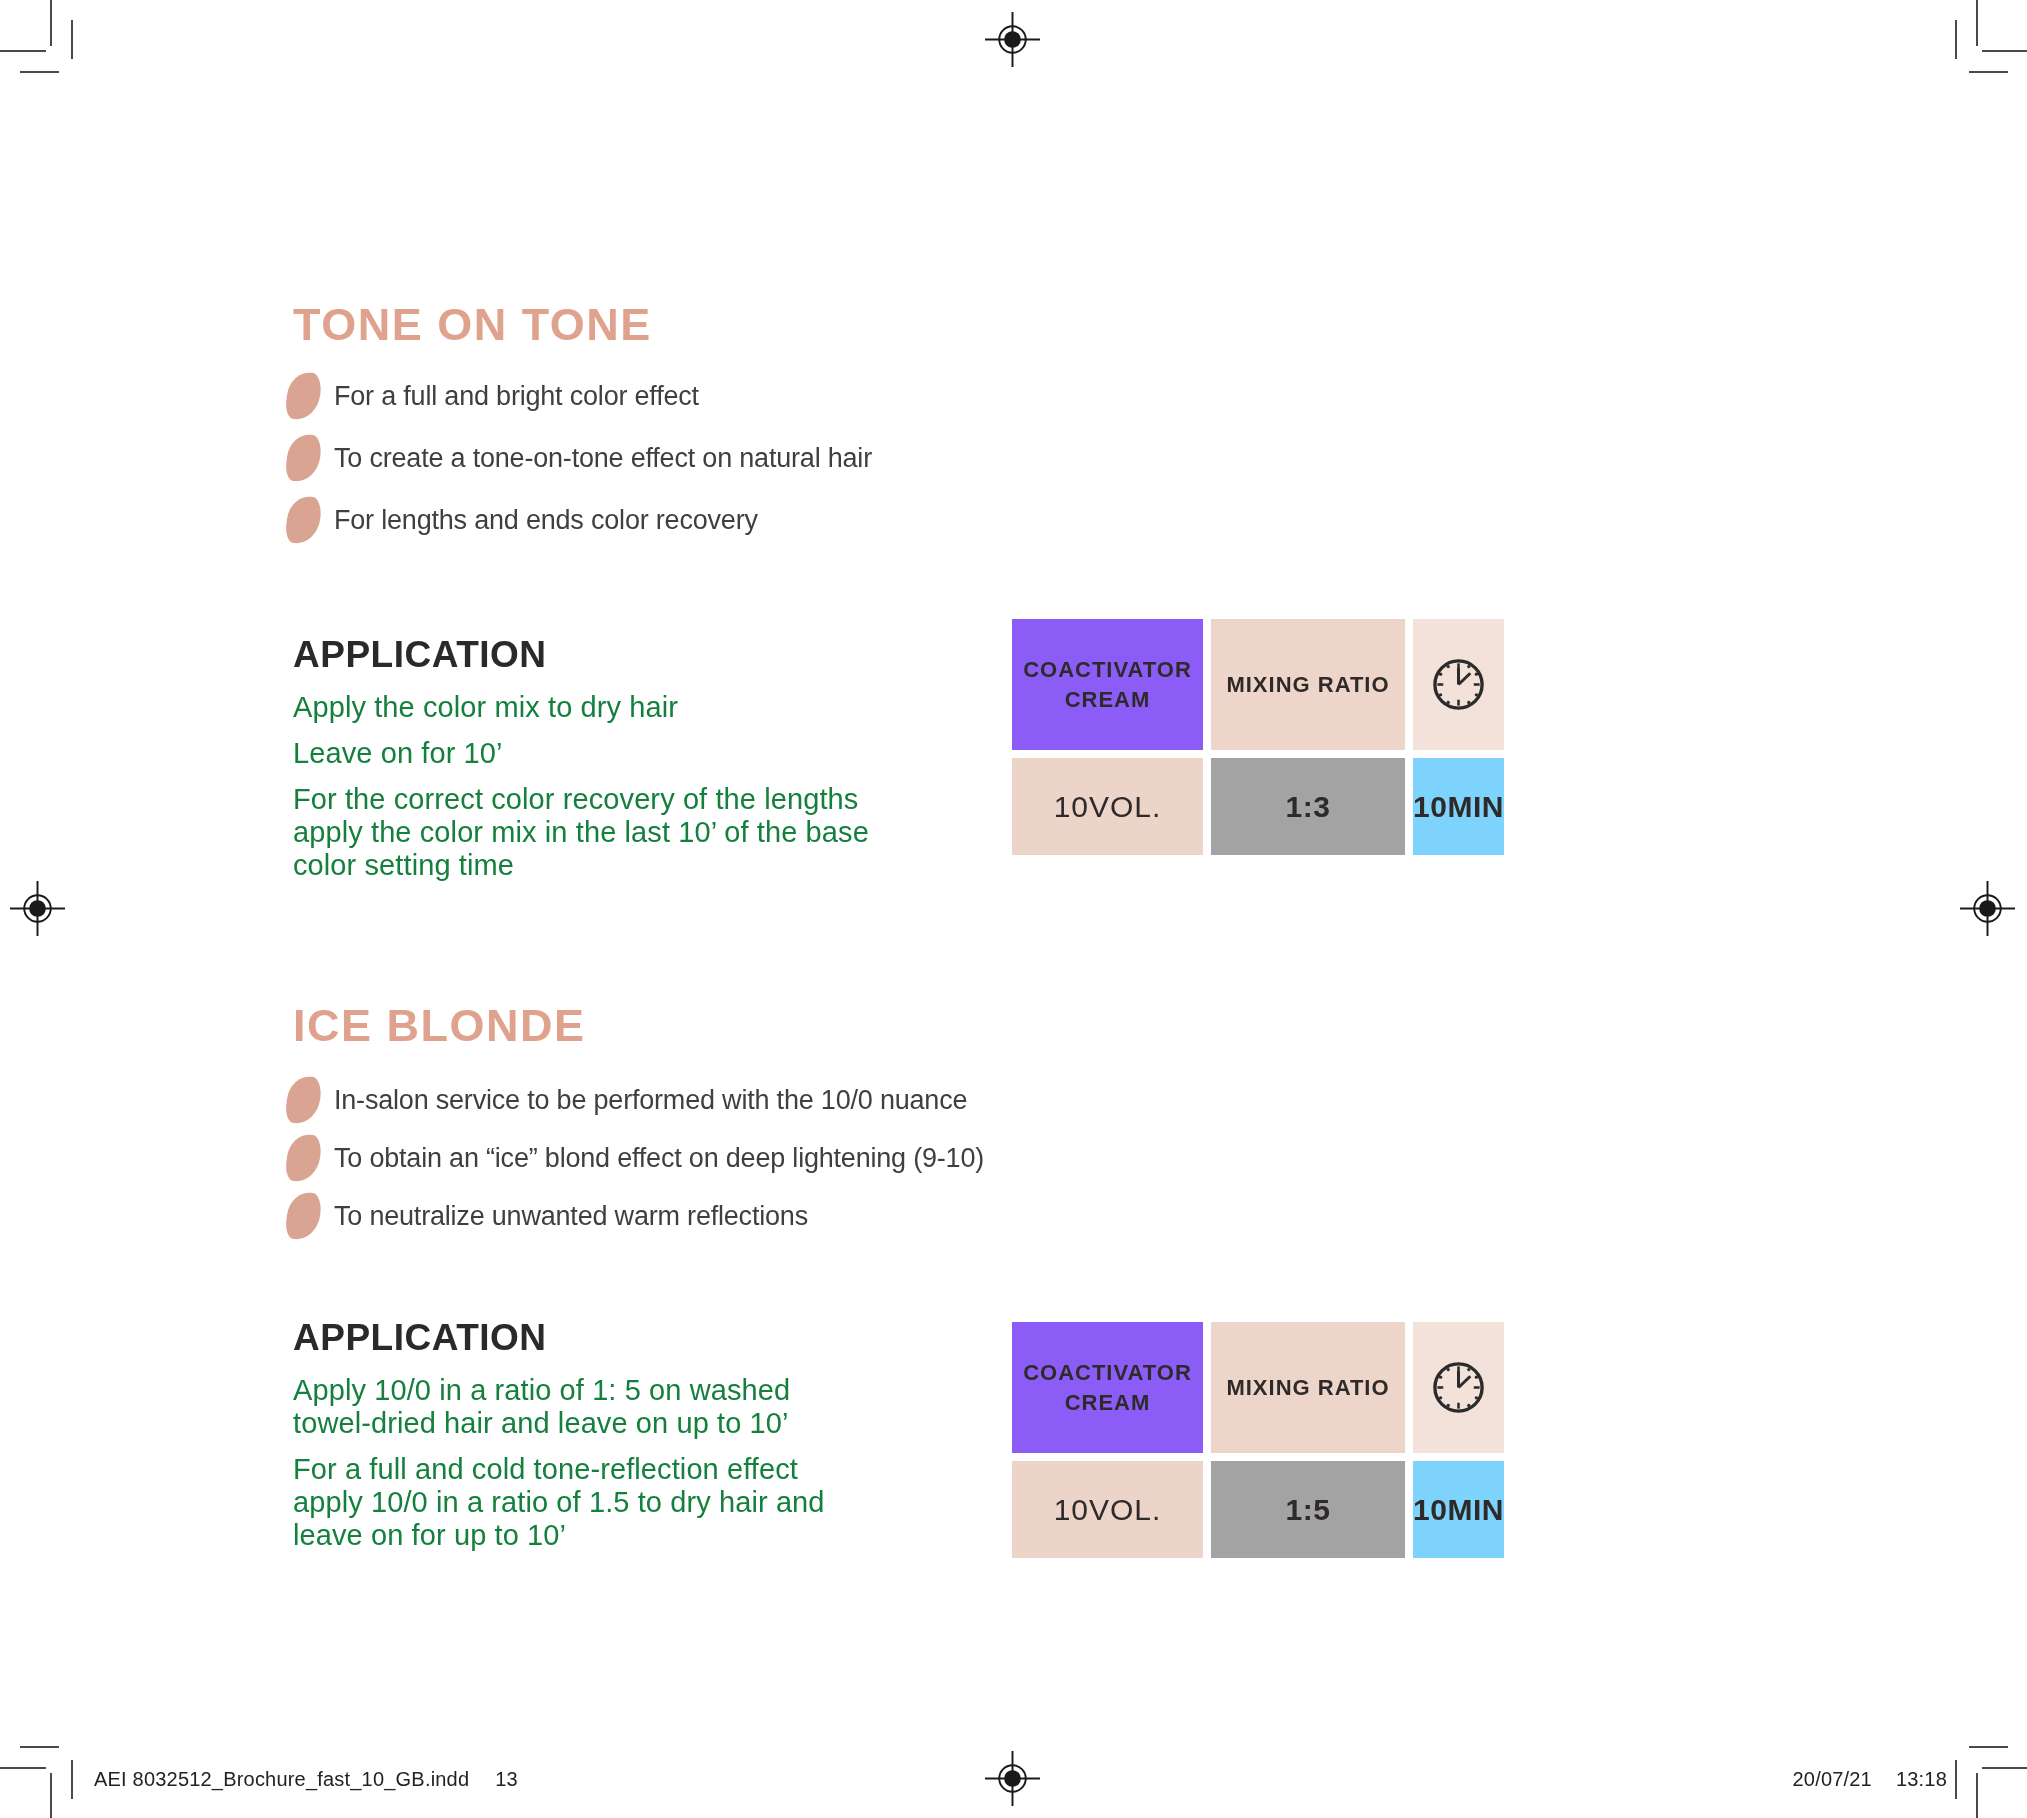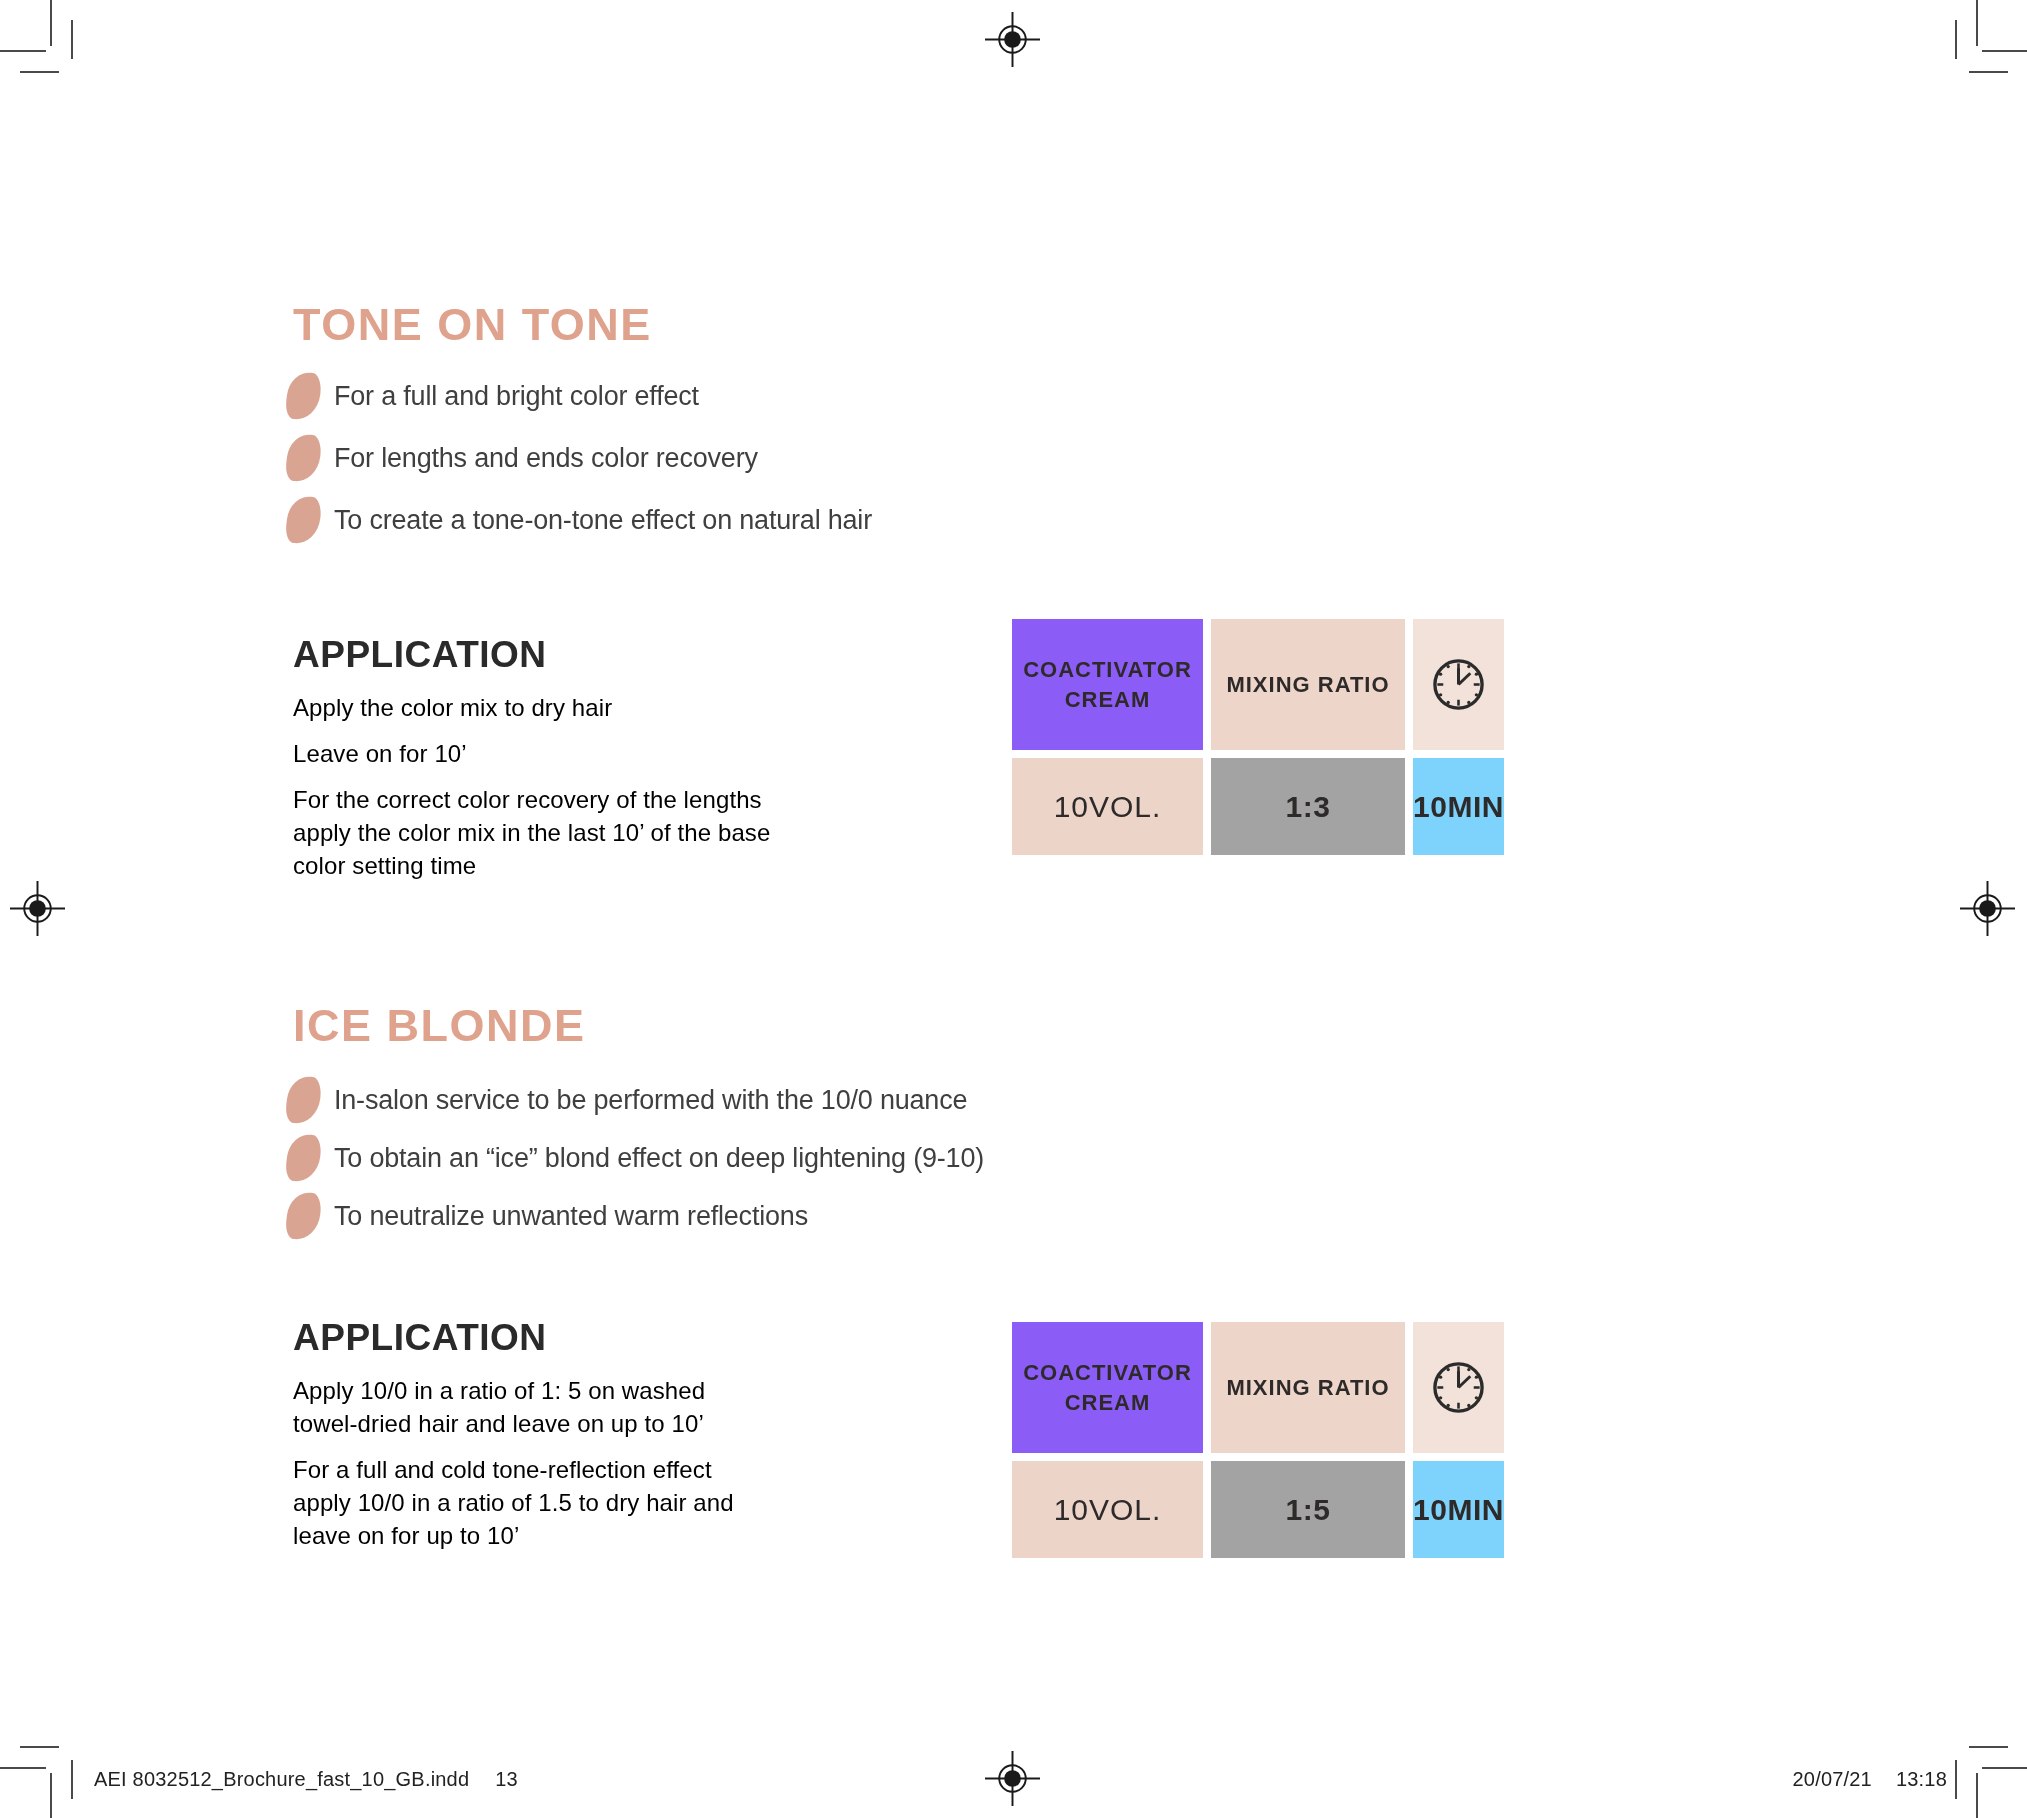--- a/index.html
+++ b/index.html
@@ -33,21 +33,21 @@
   .bullet-text {
     margin-left:14px; font-size:27px; font-weight:400;
     letter-spacing:-0.2px; color:#3f3f3f; white-space:nowrap;
   }
   .app-heading {
     position:absolute; left:293px;
     font-size:37px; font-weight:700; letter-spacing:0.5px; color:#2a2a2a;text-align:right;
   }
   .app-paragraphs { position:absolute; left:293px; width:594px; }
   .app-paragraphs p {
-    font-size:24px; line-height:33px; color:#000000;
+    font-size:29px; line-height:33px; color:#15803d;
     white-space:pre-line; margin-bottom:13px; letter-spacing:0.1px;
   }
 
   
   .mix-table {
     position:absolute; left:1012px;
     display:grid;
     grid-template-columns:191px 194px 91px;
     grid-template-rows:131px 97px;
     gap:8px;
@@ -131,25 +131,25 @@
 
   <h1 class="section-title" style="top:299px;">TONE ON TONE</h1>
 
   <div class="bullets" style="top:372px; gap:14px;">
     <div class="bullet-row">
       <span class="leaf"></span>
       <span class="bullet-text">For a full and bright color effect</span>
     </div>
     <div class="bullet-row">
       <span class="leaf"></span>
+      <span class="bullet-text">To create a tone-on-tone effect on natural hair</span>
+    </div>
+    <div class="bullet-row">
+      <span class="leaf"></span>
       <span class="bullet-text">For lengths and ends color recovery</span>
-    </div>
-    <div class="bullet-row">
-      <span class="leaf"></span>
-      <span class="bullet-text">To create a tone-on-tone effect on natural hair</span>
     </div>
   </div>
 
   <h2 class="app-heading" style="top:634px;">APPLICATION</h2>
 
   <div class="app-paragraphs" style="top:691px;">
     <p>Apply the color mix to dry hair</p>
     <p>Leave on for 10’</p>
     <p>For the correct color recovery of the lengths
 apply the color mix in the last 10’ of the base

